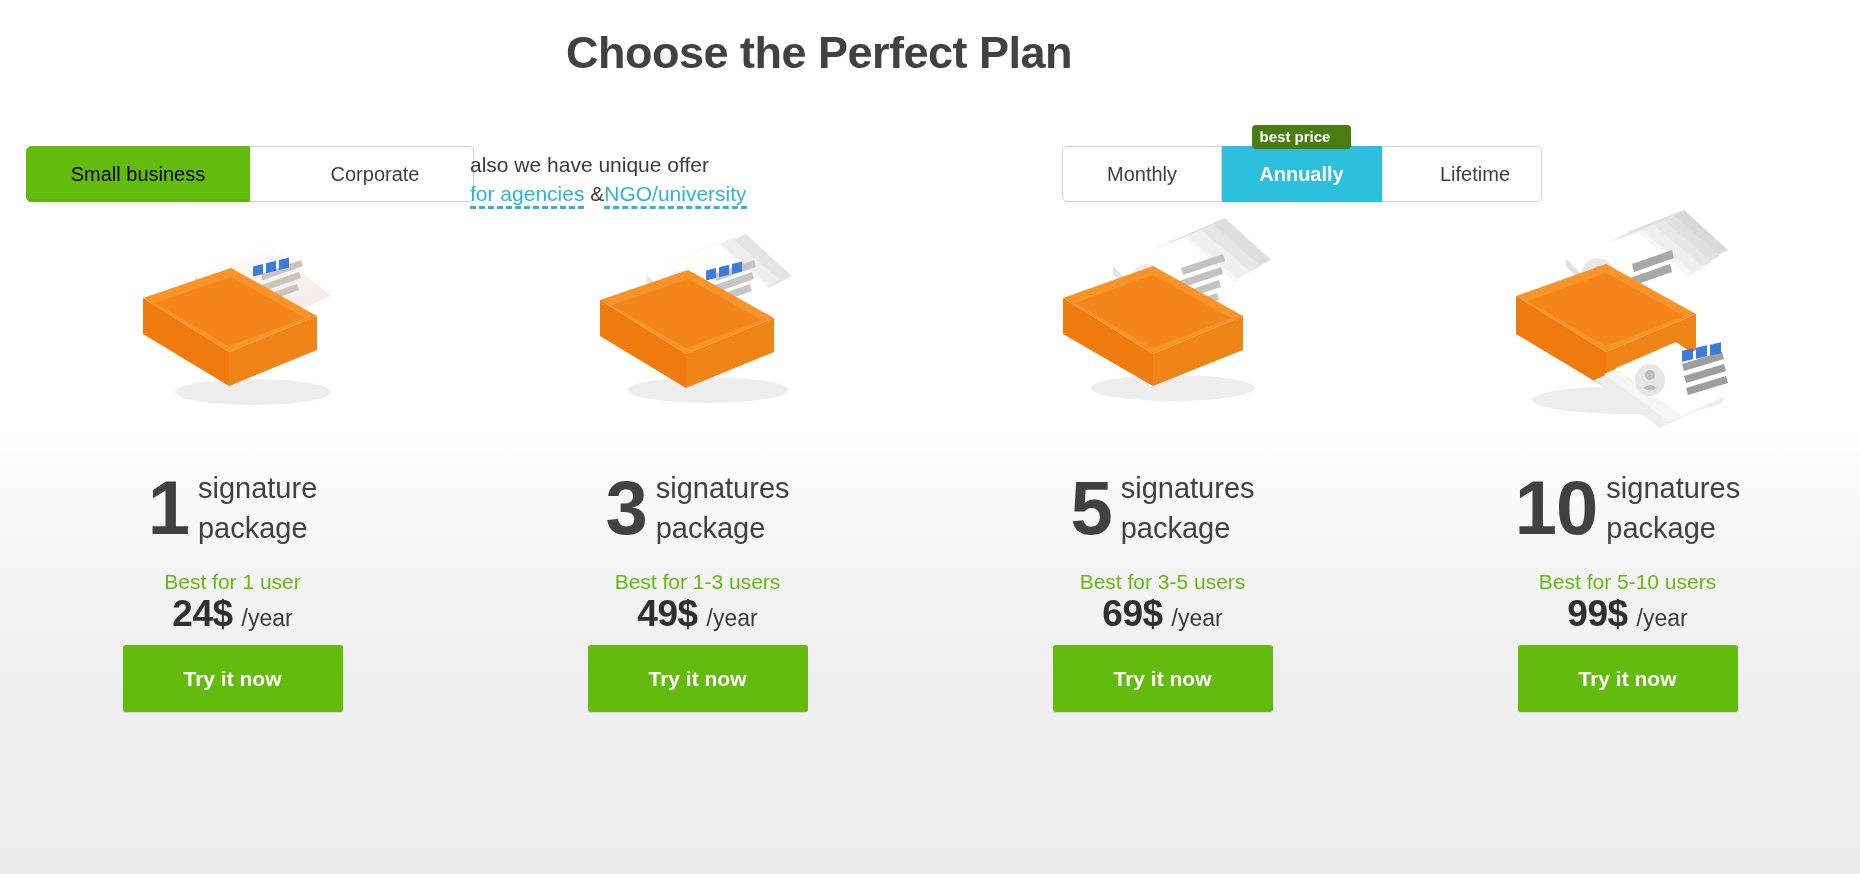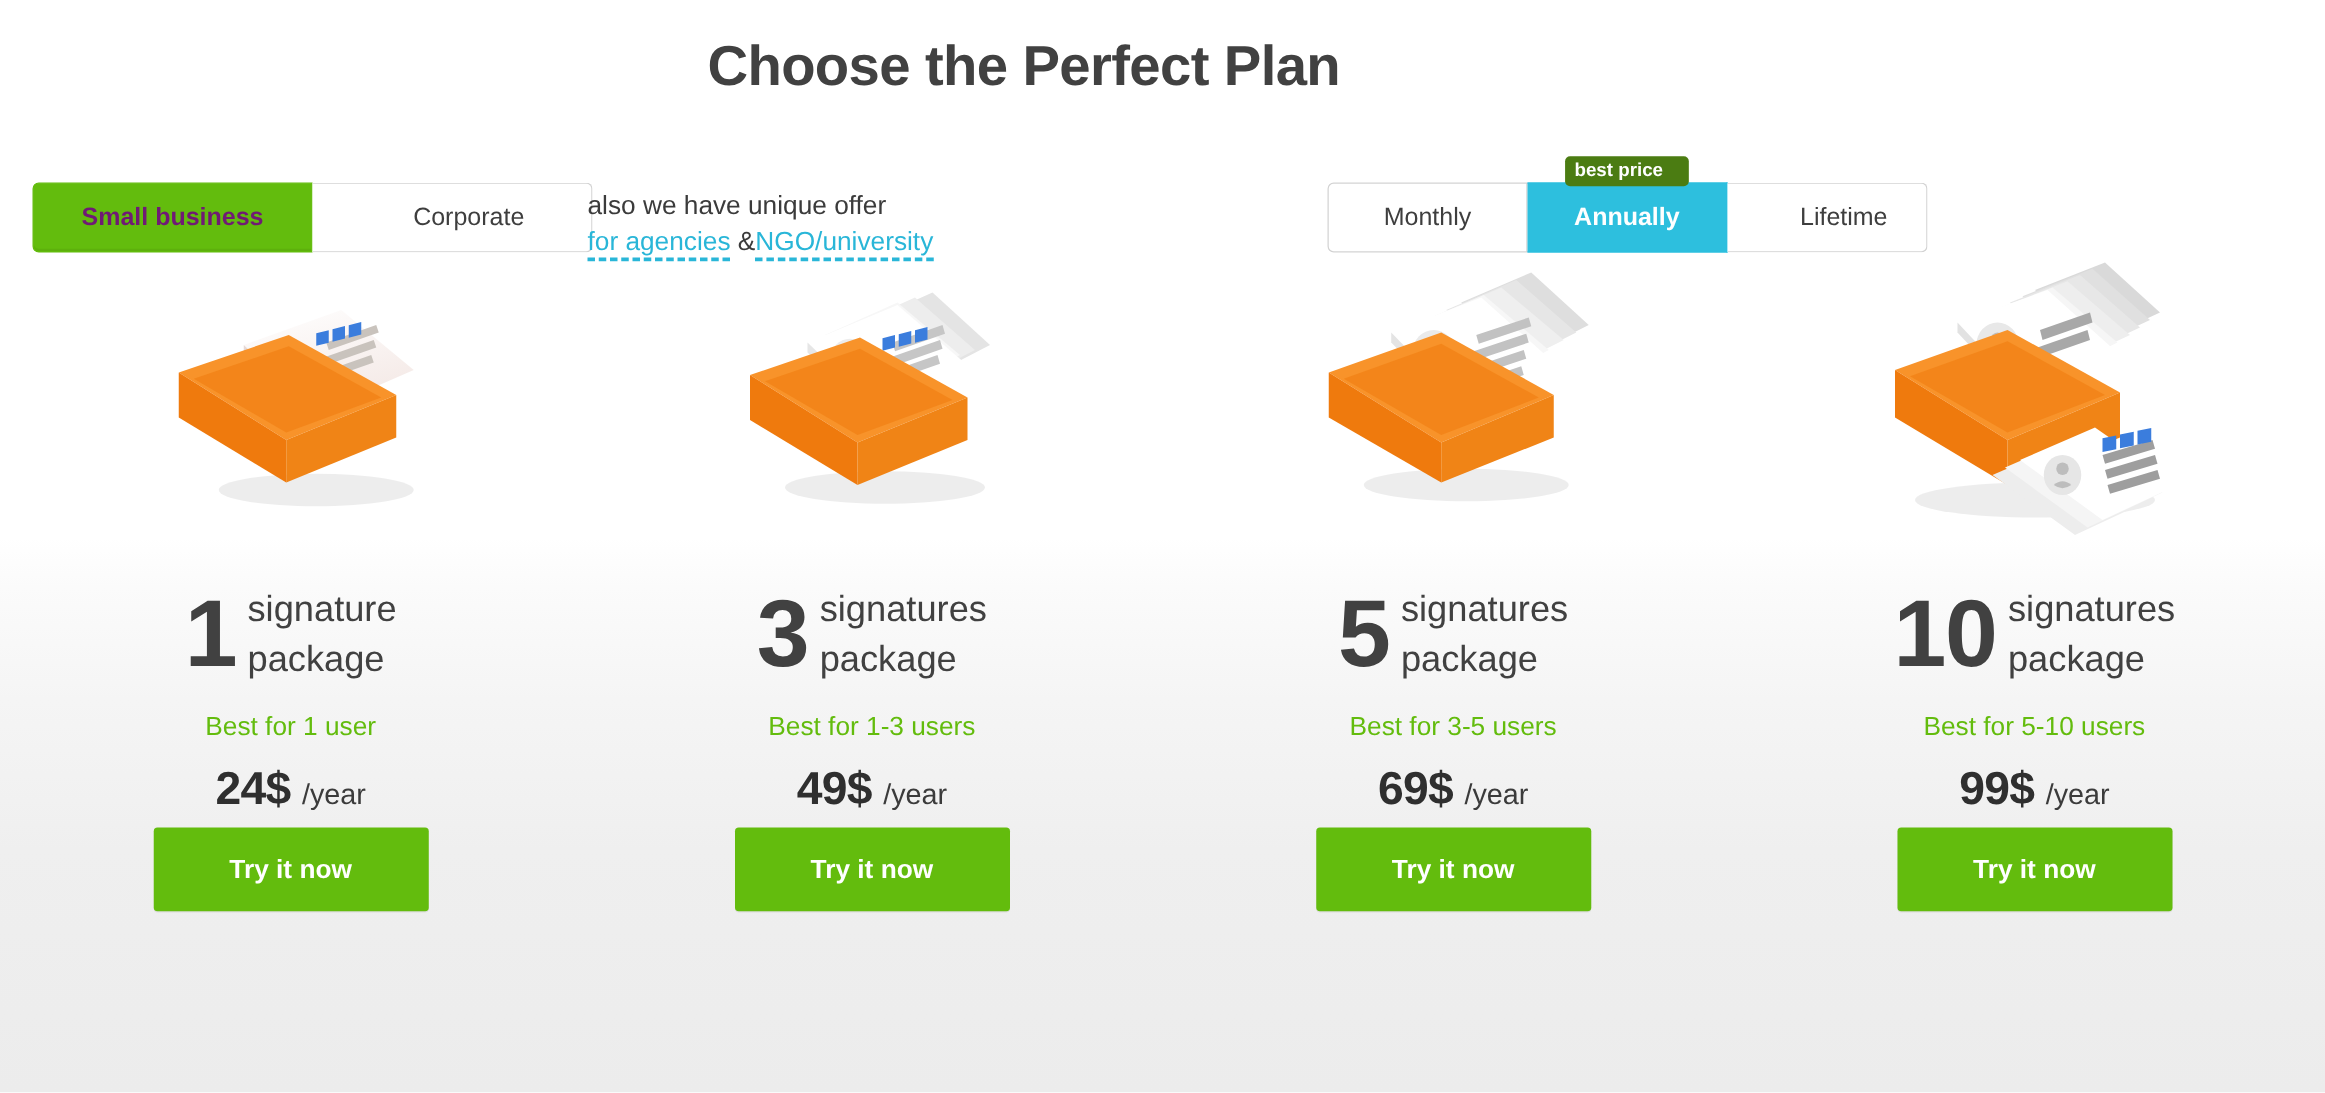--- a/index.html
+++ b/index.html
@@ -76,22 +76,22 @@
     cursor: pointer;
     user-select: none;
     position: relative;
   }
   .seg-btn:first-child { border-left: 1px solid #d3d3d3; border-radius: 5px 0 0 5px; }
   .seg-btn:last-child  { border-radius: 0 5px 5px 0; padding-left: 27px; }
 
   .seg-btn.active-green {
     background: #63bc0d;
     border-color: #63bc0d;
-    color: #701a75;
-    font-weight: bold;
+    color: #000000;
+    font-weight: normal;
     box-shadow: inset 0 -2px 0 rgba(0,0,0,0.06);
   }
   .seg-btn.active-cyan {
     background: #2dbfde;
     border-color: #2dbfde;
     color: #ffffff;
     font-weight: bold;
   }
 
   
@@ -189,21 +189,20 @@
   }
 
   .plan-best {
     font-size: 21px;
     line-height: 24px;
     color: #63bc0d;
     margin-top: 16px;
   }
 
   .plan-price {
-    margin-top: 17px;
     display: flex;
     align-items: baseline;
     justify-content: center;
   }
   .plan-amount {
     font-size: 37px;
     line-height: 40px;
     font-weight: bold;
     color: #2f2f2f;
     letter-spacing: -0.5px;

